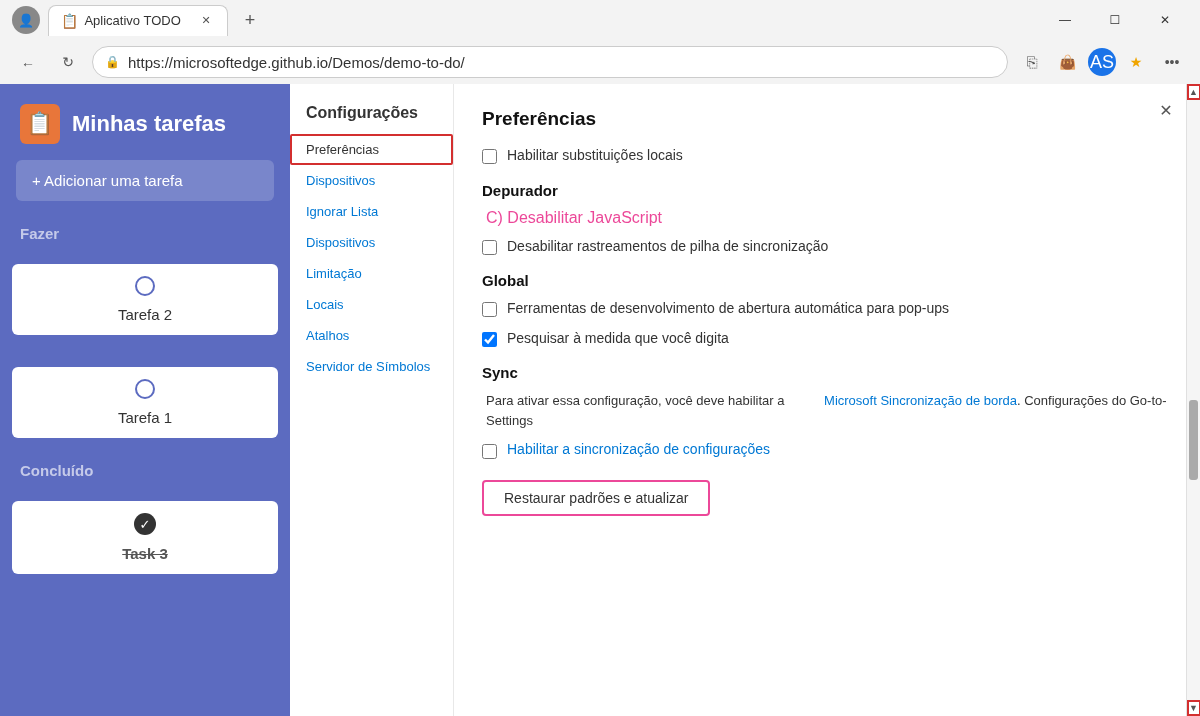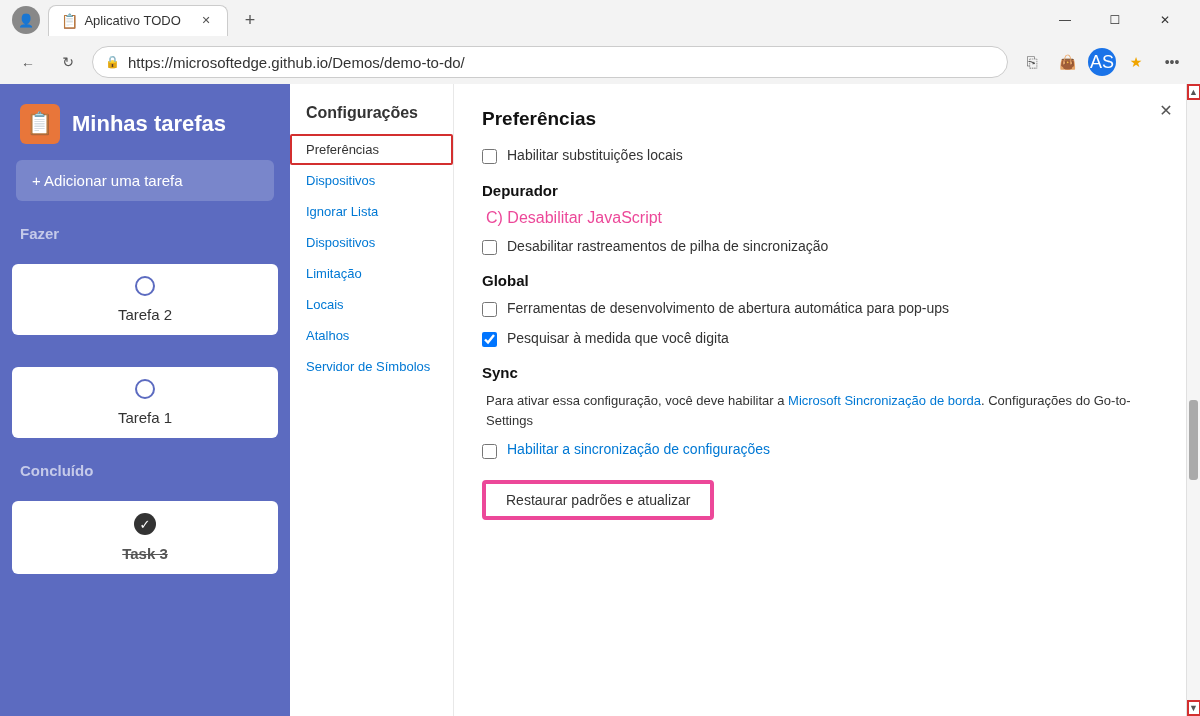--- a/index.html
+++ b/index.html
@@ -241,27 +241,27 @@
     .settings-c-label {
       font-size: 16px; color: #ec4899;
       padding-left: 4px;
     }
     .sync-description {
       font-size: 13px; color: #333;
       line-height: 1.5;
       margin-bottom: 10px;
       padding-left: 4px;
     }
-    .sync-description .link { color: #0078d4; }
+    .sync-description .link { color: #0078d4; margin-left: 36px; }
     .restore-btn-wrapper {
       margin-top: 20px;
       padding-bottom: 8px;
     }
     .restore-btn {
-      border: 4px solid #ec4899;
+      border: 2px solid #ec4899;
       background: white;
       color: #333;
       font-size: 14px;
       padding: 8px 20px;
       border-radius: 4px;
       cursor: pointer;
     }
 
     
     .scrollbar-track {

